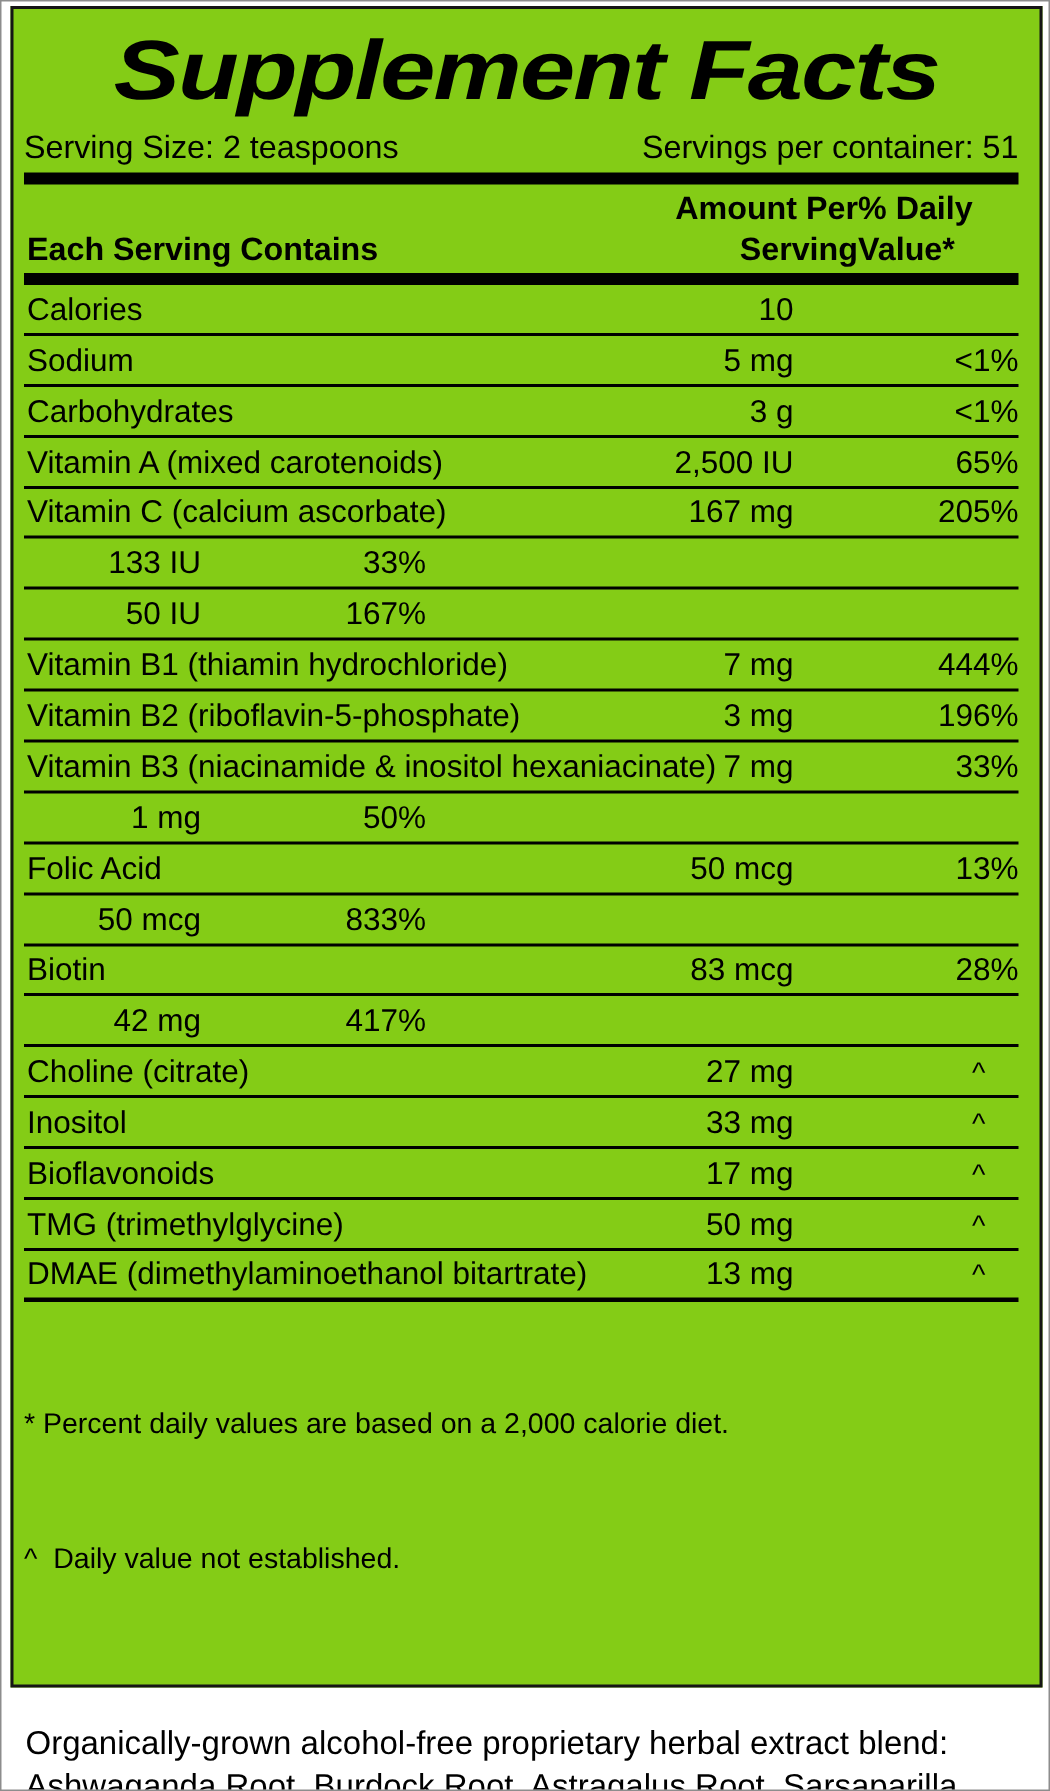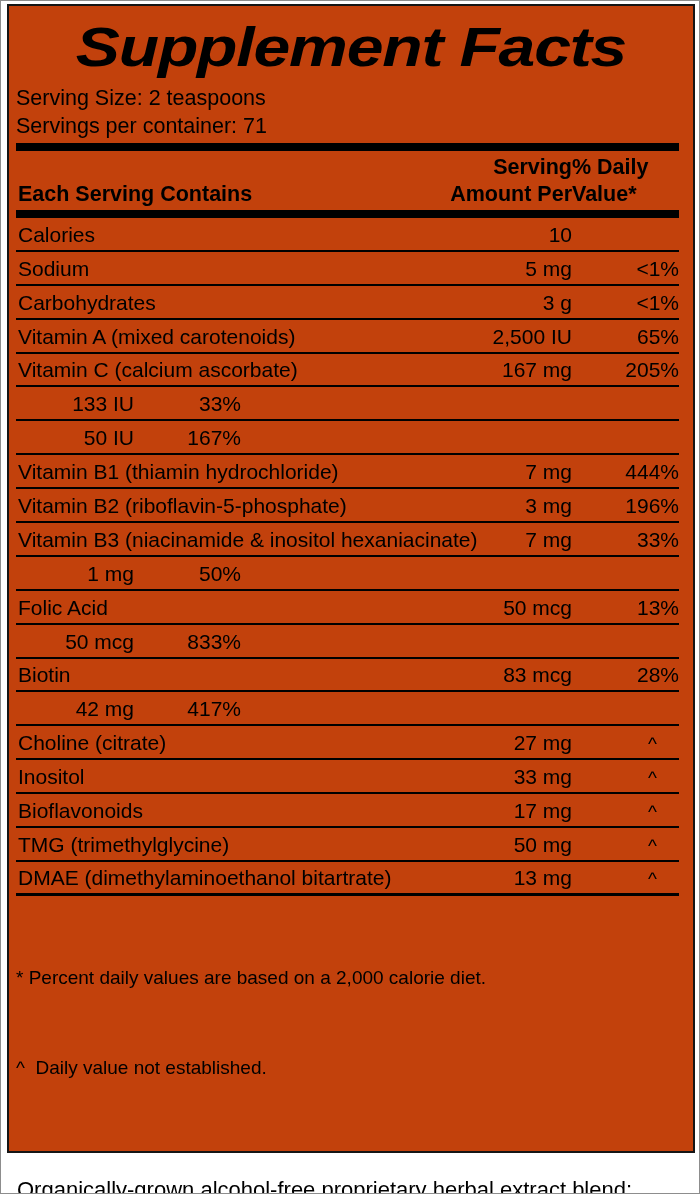--- a/index.html
+++ b/index.html
@@ -3,45 +3,46 @@
 <meta charset="utf-8">
 <style>
   html,body { margin:0; padding:0; background:#ffffff; }
   body { font-family:"Liberation Sans", sans-serif; color:#000; }
   .page {
     position:relative; width:700px; height:1194px; box-sizing:border-box;
     border:1px solid #8d8d8d; background:#fff; overflow:hidden;
   }
   .facts-box {
     margin:3px 5px 0 6px; width:688px; box-sizing:border-box;
-    border:2px solid #151515; padding-bottom:8px; background:#c2410c;
+    border:2px solid #151515; padding-bottom:8px; background:#84cc16;
   }
   .title {
     margin-top:6px; text-align:center; font-weight:bold; font-style:italic;
     font-size:56px; line-height:70px; letter-spacing:-1px;
     transform:scaleX(1.18); transform-origin:center; white-space:nowrap;
   }
   .serving-row {
     display:flex; justify-content:space-between;
-    margin:2px 14px 0 7px; font-size:21.5px; line-height:28px;flex-direction:column;
+    margin:2px 14px 0 7px; font-size:21.5px; line-height:28px;
   }
   .divider { height:8px; background:#000; margin:3px 14px 0 7px; }
   .divider-bottom-space { margin-top:2px; }
   .header-row {
     display:flex; align-items:flex-end;
     margin:3px 14px 0 7px; font-weight:bold; font-size:21.5px; line-height:27px;
   }
   .header-col-left { flex:1 1 auto; white-space:nowrap; padding-left:2px; }
   .header-col-amt { flex:0 0 128px; text-align:right; white-space:nowrap; }
   .header-col-dv  { flex:0 0 107px; white-space:nowrap; }
   .rows { margin:0 14px 0 7px; }
   .row {
     display:flex; align-items:flex-end; box-sizing:border-box;
     height:33.9px; padding-bottom:3px; border-bottom:2px solid #000;
     font-size:21px;
+    gap:43px;
   }
   .row:last-child { border-bottom-width:3px; }
   .row-name { flex:1 1 0; min-width:0; white-space:nowrap; padding-left:2px; }
   .row-amt  { flex:0 0 118px; text-align:right; white-space:nowrap; }
   .row-dv   { flex:0 0 107px; text-align:right; white-space:nowrap; box-sizing:border-box; }
   .row-dv.caret { padding-right:22px; font-size:19px; }
   .footnotes { margin:7px 14px 0 7px; font-size:19px; line-height:30px; white-space:pre-wrap; }
   .para {
     margin:22px 8px 0 16px; font-size:22px; line-height:29.5px; white-space:pre-wrap;
   }
@@ -50,30 +51,30 @@
 <body>
 
 <div class="page">
 
   <div class="facts-box">
 
     <div class="title">Supplement Facts</div>
 
     <div class="serving-row">
       <span>Serving Size: 2 teaspoons</span>
-      <span>Servings per container: 71</span>
+      <span>Servings per container: 51</span>
     </div>
 
     <div class="divider"></div>
 
     <div class="header-row">
       <div class="header-col-left">Each Serving Contains</div>
       <div class="header-col-amt">
+        <div>Amount Per</div>
         <div>Serving</div>
-        <div>Amount Per</div>
       </div>
       <div class="header-col-dv">
         <div>% Daily</div>
         <div>Value*</div>
       </div>
     </div>
 
     <div class="divider divider-bottom-space"></div>
 
     <div class="rows">

